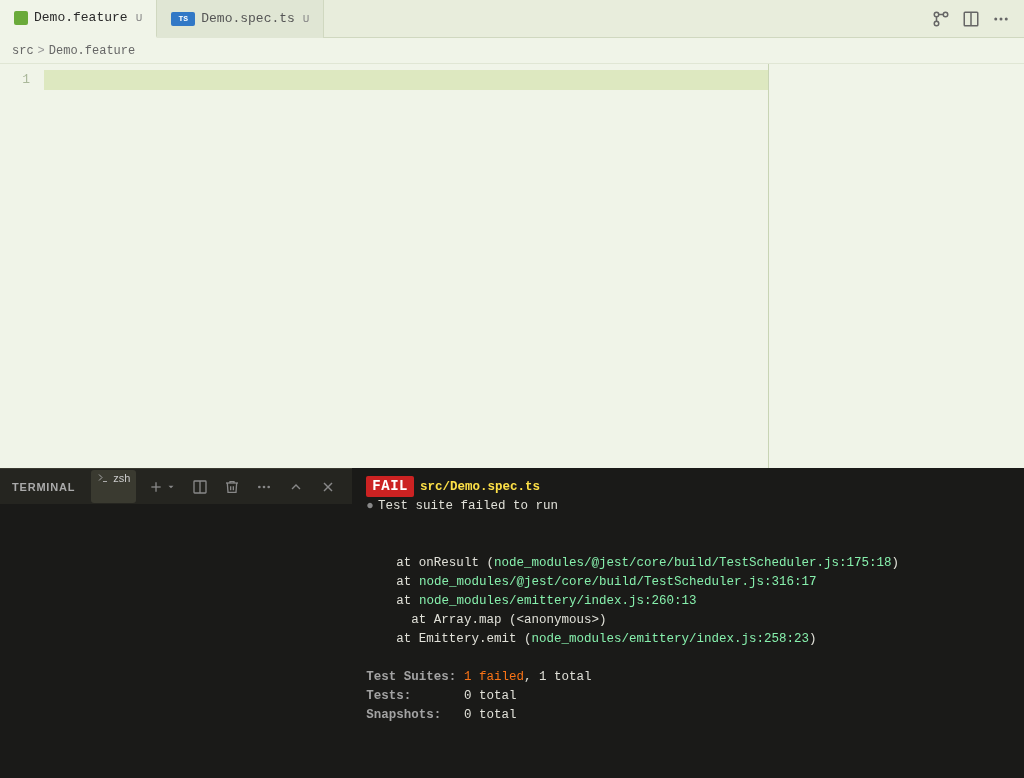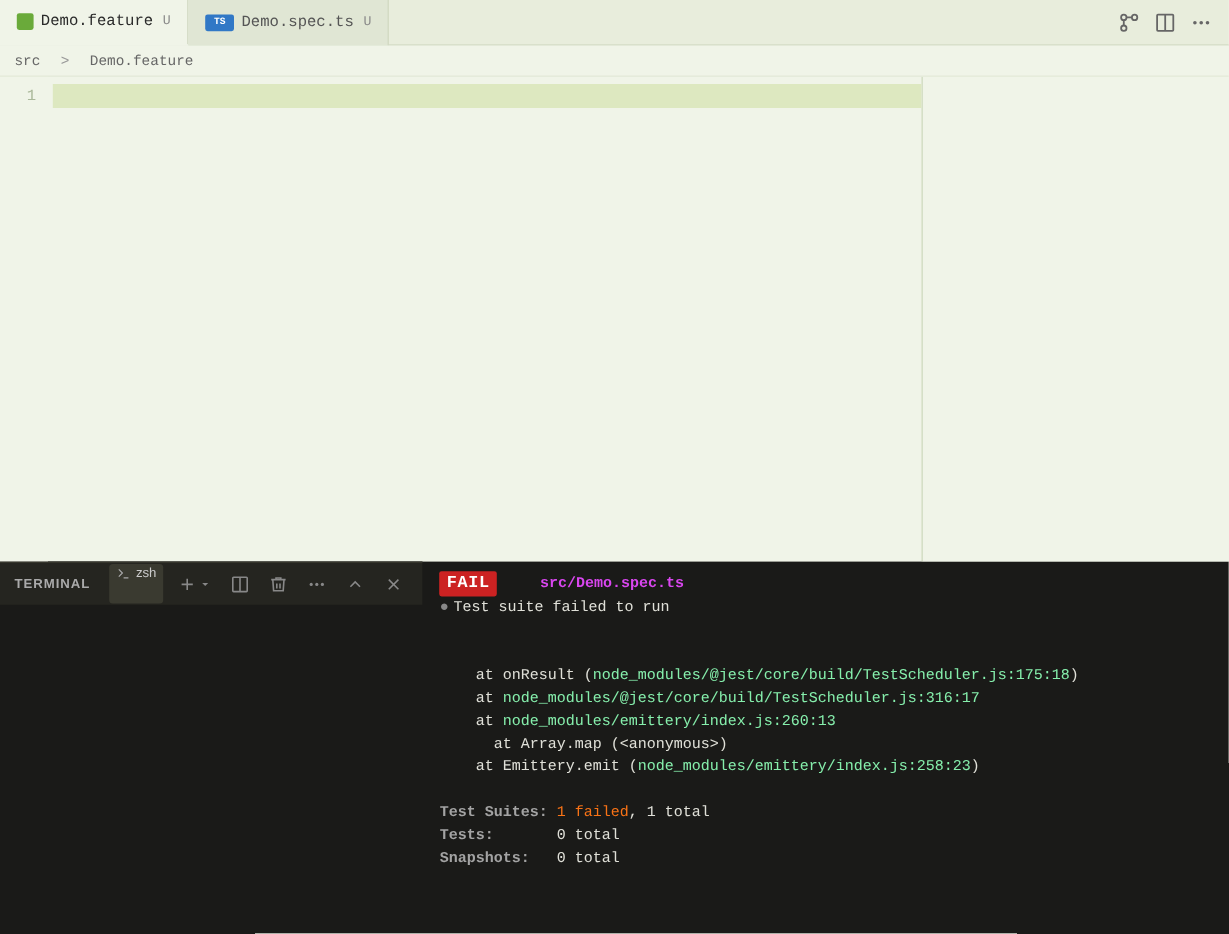--- a/index.html
+++ b/index.html
@@ -112,21 +112,21 @@
     .breadcrumb {
       display: flex;
       align-items: center;
       height: 26px;
       padding: 0 12px;
       font-size: 12px;
       color: #666;
       background: #f0f4e8;
       border-bottom: 1px solid #e0e6d4;
       flex-shrink: 0;
-      gap: 17px;
+      gap: 4px;
     }
 
     .breadcrumb-sep {
       color: #999;
     }
 
     
     .editor-area {
       flex: 1;
       display: flex;
@@ -279,22 +279,21 @@
     }
 
     .terminal-line {
       display: flex;
       align-items: baseline;
       white-space: pre;
     }
 
     .t-filename {
       font-weight: bold;
-      color: #d946ef;
-      margin-left: 30px;
+      color: #fde047;
     }
 
     .t-error-text {
       color: #e0e0d8;
     }
 
     .t-normal {
       color: #e0e0d8;
     }
 

